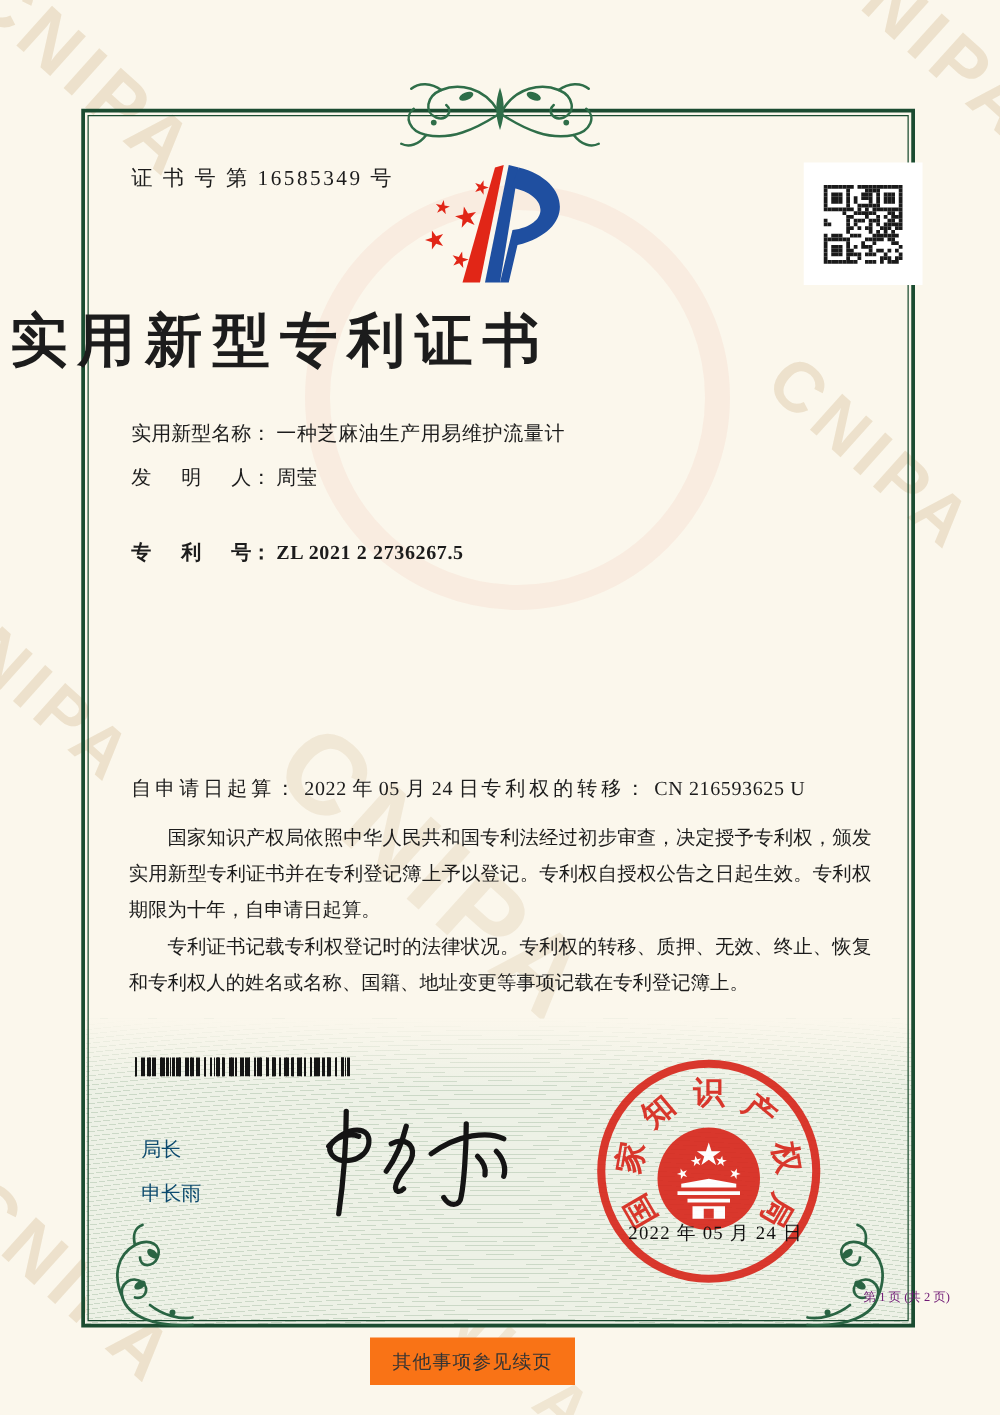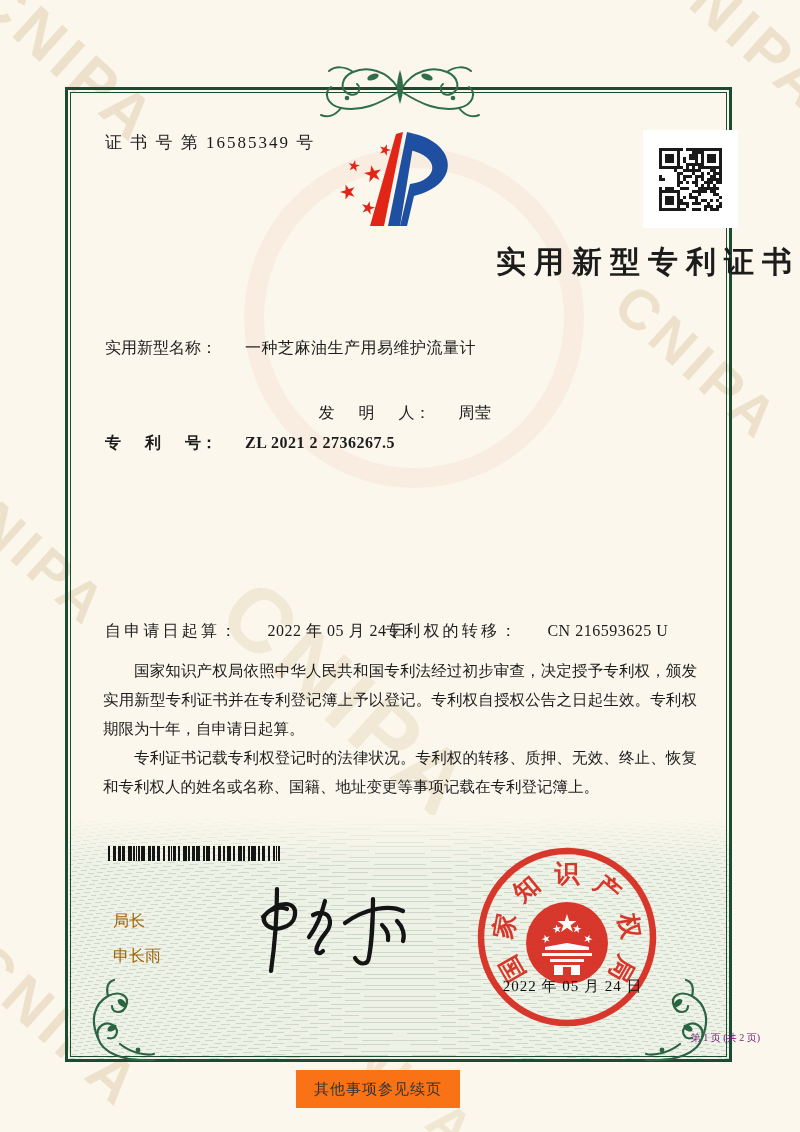--- a/index.html
+++ b/index.html
@@ -30,39 +30,39 @@
   .flourish{position:absolute;z-index:3;}
   
   .content{position:absolute;inset:0;z-index:4;}
   .cert-no{position:absolute;left:105px;top:131px;font-size:17px;letter-spacing:2px;}
   .logo{position:absolute;left:336px;top:122px;width:128px;height:116px;}
   .qr-box{position:absolute;left:643px;top:130px;width:95px;height:98px;background:#fff;
           display:flex;align-items:center;justify-content:center;}
   .qr{display:grid;grid-template-columns:repeat(21,3px);grid-auto-rows:3px;}
   .qr i{display:block;}
   .qr i.on{background:#1a1a1a;}
-  .title{position:absolute;left:0;top:242px;width:100%;text-align:right;font-size:30px;
+  .title{position:absolute;left:0;top:242px;width:100%;text-align:left;font-size:46px;
          font-weight:bold;letter-spacing:8px;text-indent:8px;}
   .frow{position:absolute;left:105px;width:600px;font-size:16px;line-height:22px;white-space:nowrap;}
   .flabel{white-space:pre;}
   .ls5{letter-spacing:3.2px;}
-  .fvalue{margin-left:28px;letter-spacing:0.5px;}
-  .r0{top:337px;} .r1{top:402px;text-align:center;} .r2{top:432px;font-weight:bold;} .r3{top:480px;} .r4{top:527px;} .r5{top:575px;}
+  .fvalue{margin-left:4px;letter-spacing:0.5px;}
+  .r0{top:337px;} .r1{top:372px;} .r2{top:432px;font-weight:bold;} .r3{top:480px;} .r4{top:527px;} .r5{top:575px;}
   .grant-row{position:absolute;left:105px;top:621px;width:600px;font-size:16px;white-space:nowrap;}
   .grant-no{position:absolute;left:280px;top:0;}
   .paras{position:absolute;left:103px;top:656px;width:594px;font-size:15.5px;line-height:29px;
          text-align:justify;}
   .paras p{margin:0;text-indent:2em;}
   .barcode{position:absolute;left:108px;top:846px;width:172px;height:15px;
         background-image:
           repeating-linear-gradient(90deg,#151515 0 2px,rgba(0,0,0,0) 2px 5px),
           repeating-linear-gradient(90deg,#151515 0 1px,rgba(0,0,0,0) 1px 7px),
           repeating-linear-gradient(90deg,#151515 0 2px,rgba(0,0,0,0) 2px 11px);}
   .sig-block{position:absolute;left:113px;top:903px;font-family:"Liberation Sans",sans-serif;
-             font-size:16px;color:#a16207;line-height:35px;}
+             font-size:16px;color:#0c4a6e;line-height:35px;}
   .signature{position:absolute;left:225px;top:872px;width:200px;height:112px;}
   .seal{position:absolute;left:473px;top:843px;width:188px;height:188px;z-index:5;}
   .seal-date{position:absolute;left:495px;top:977px;width:155px;text-align:center;font-size:15px;
              letter-spacing:1px;color:#111;z-index:6;}
   .page-info{position:absolute;left:0;top:1031px;width:760px;text-align:right;font-size:10px;color:#701a75;}
   .cont-box{position:absolute;left:296px;top:1070px;width:164px;height:38px;background:#f97316;
             display:flex;align-items:center;justify-content:center;font-size:15px;color:#333;z-index:4;
             letter-spacing:1px;}
 </style>
 </head>

